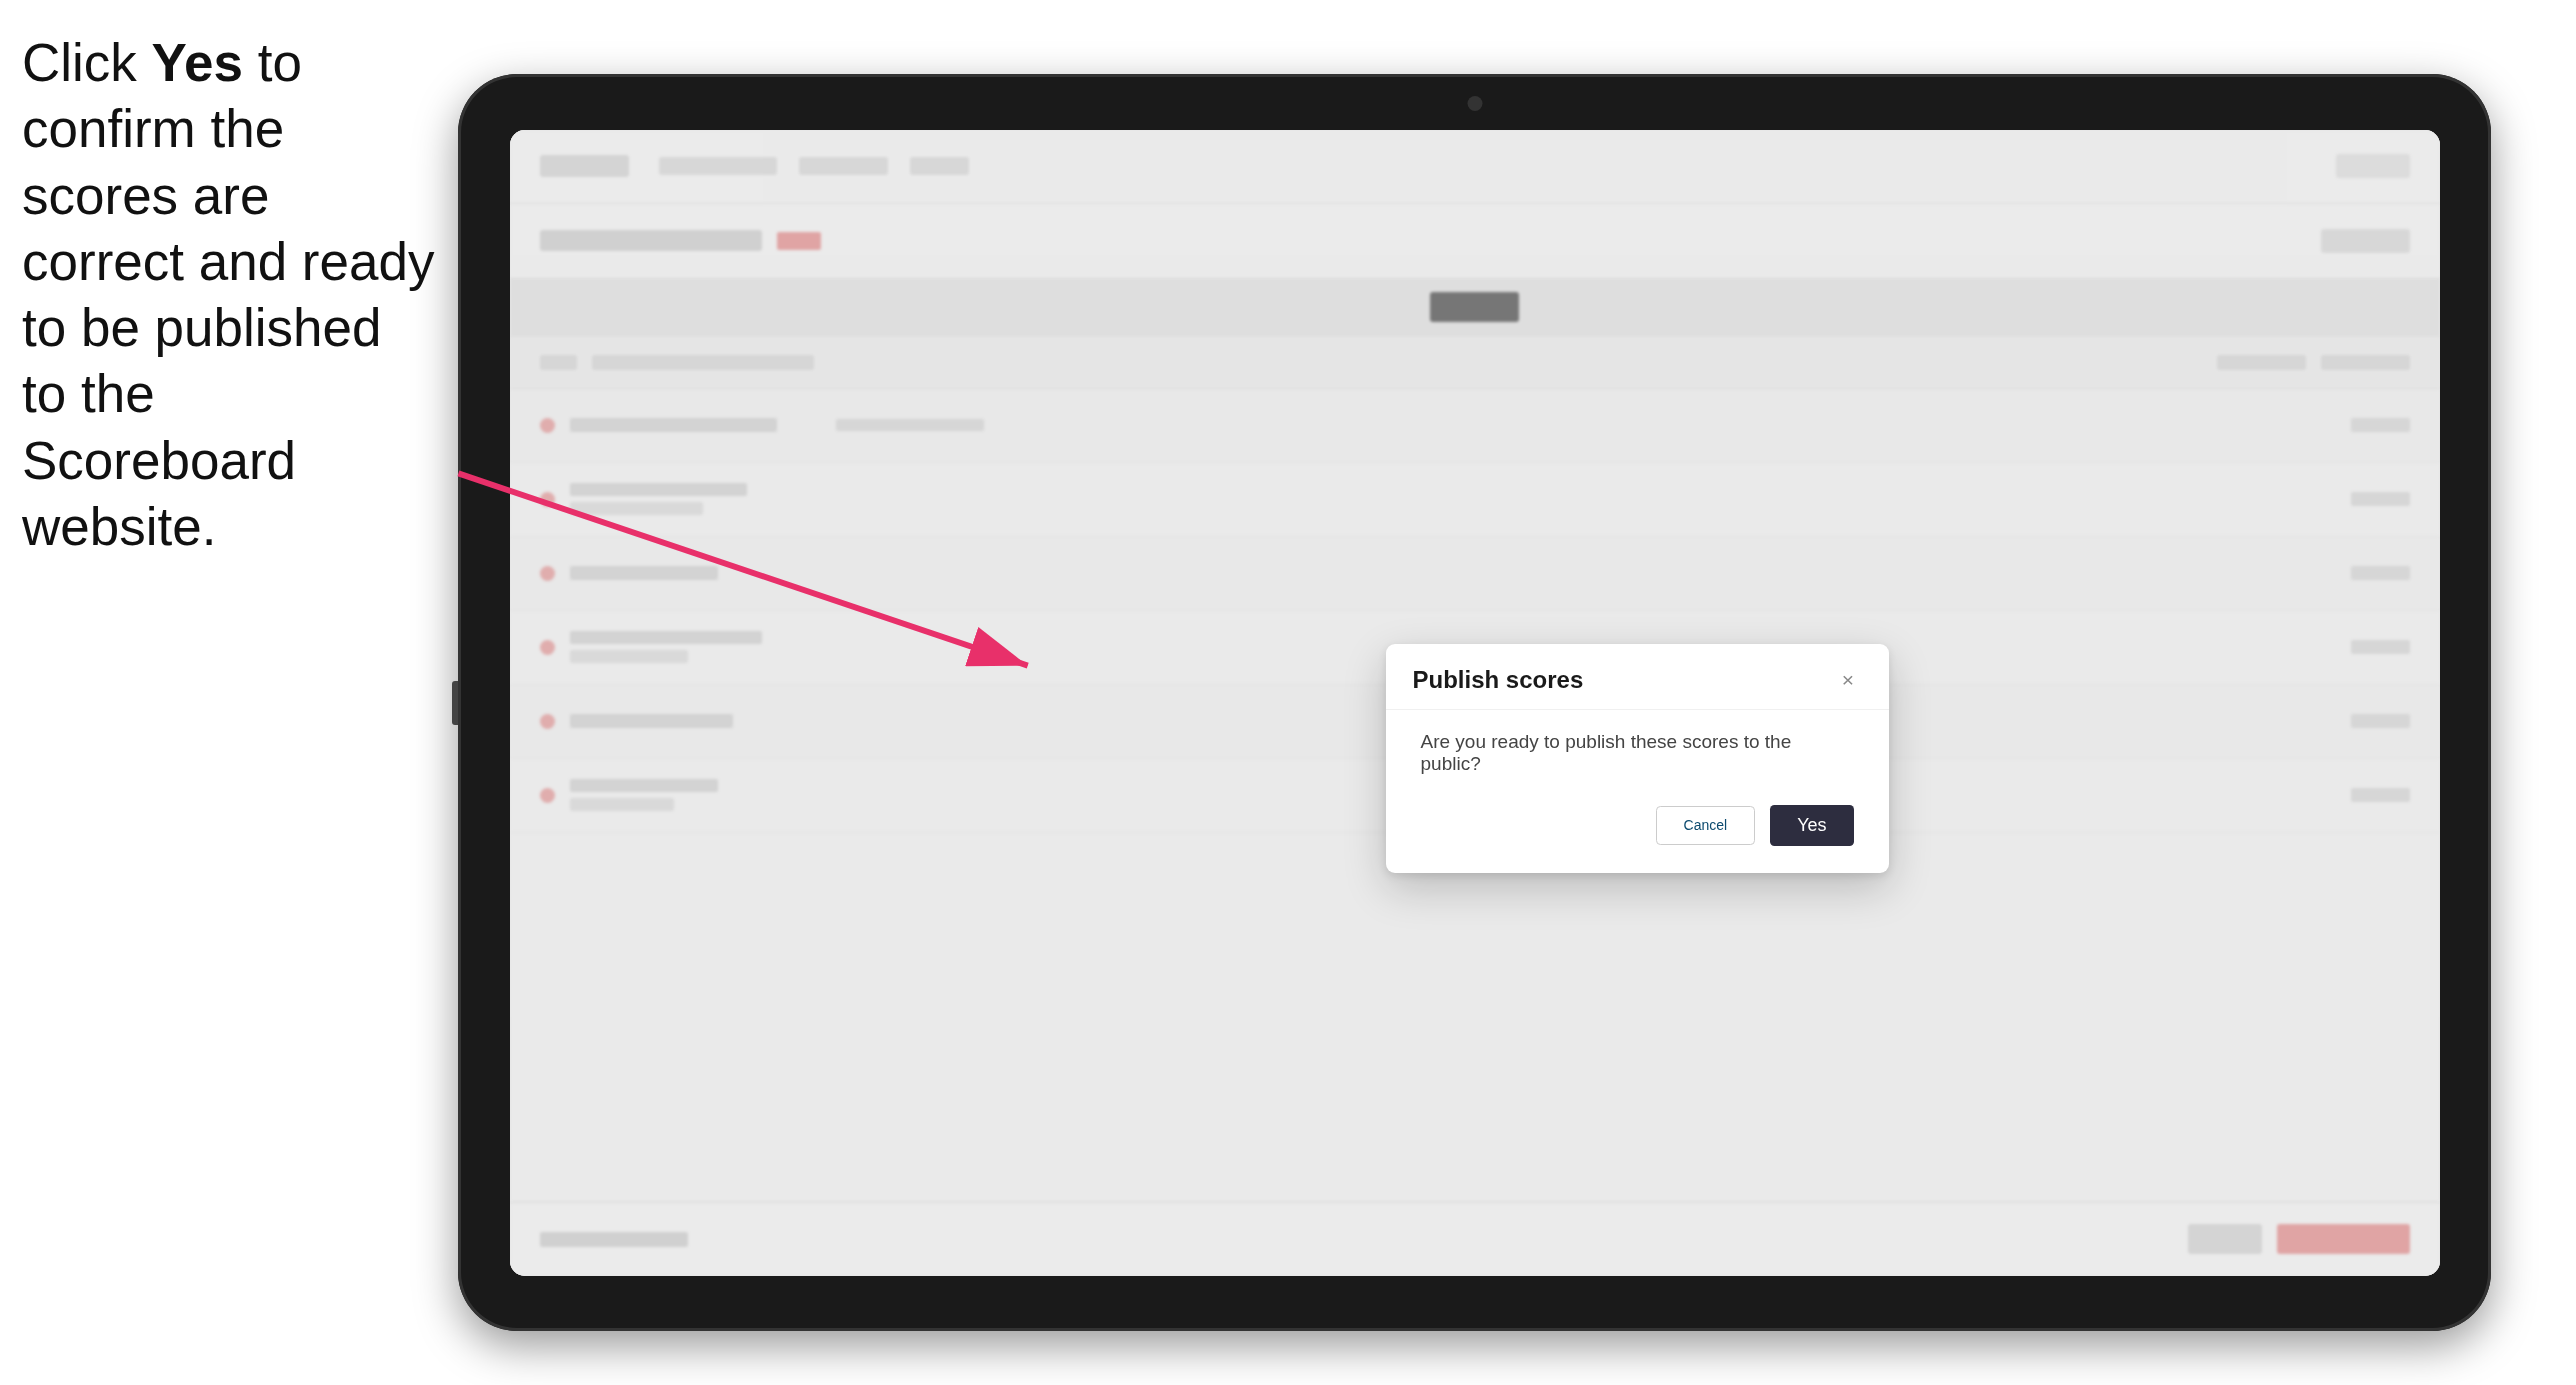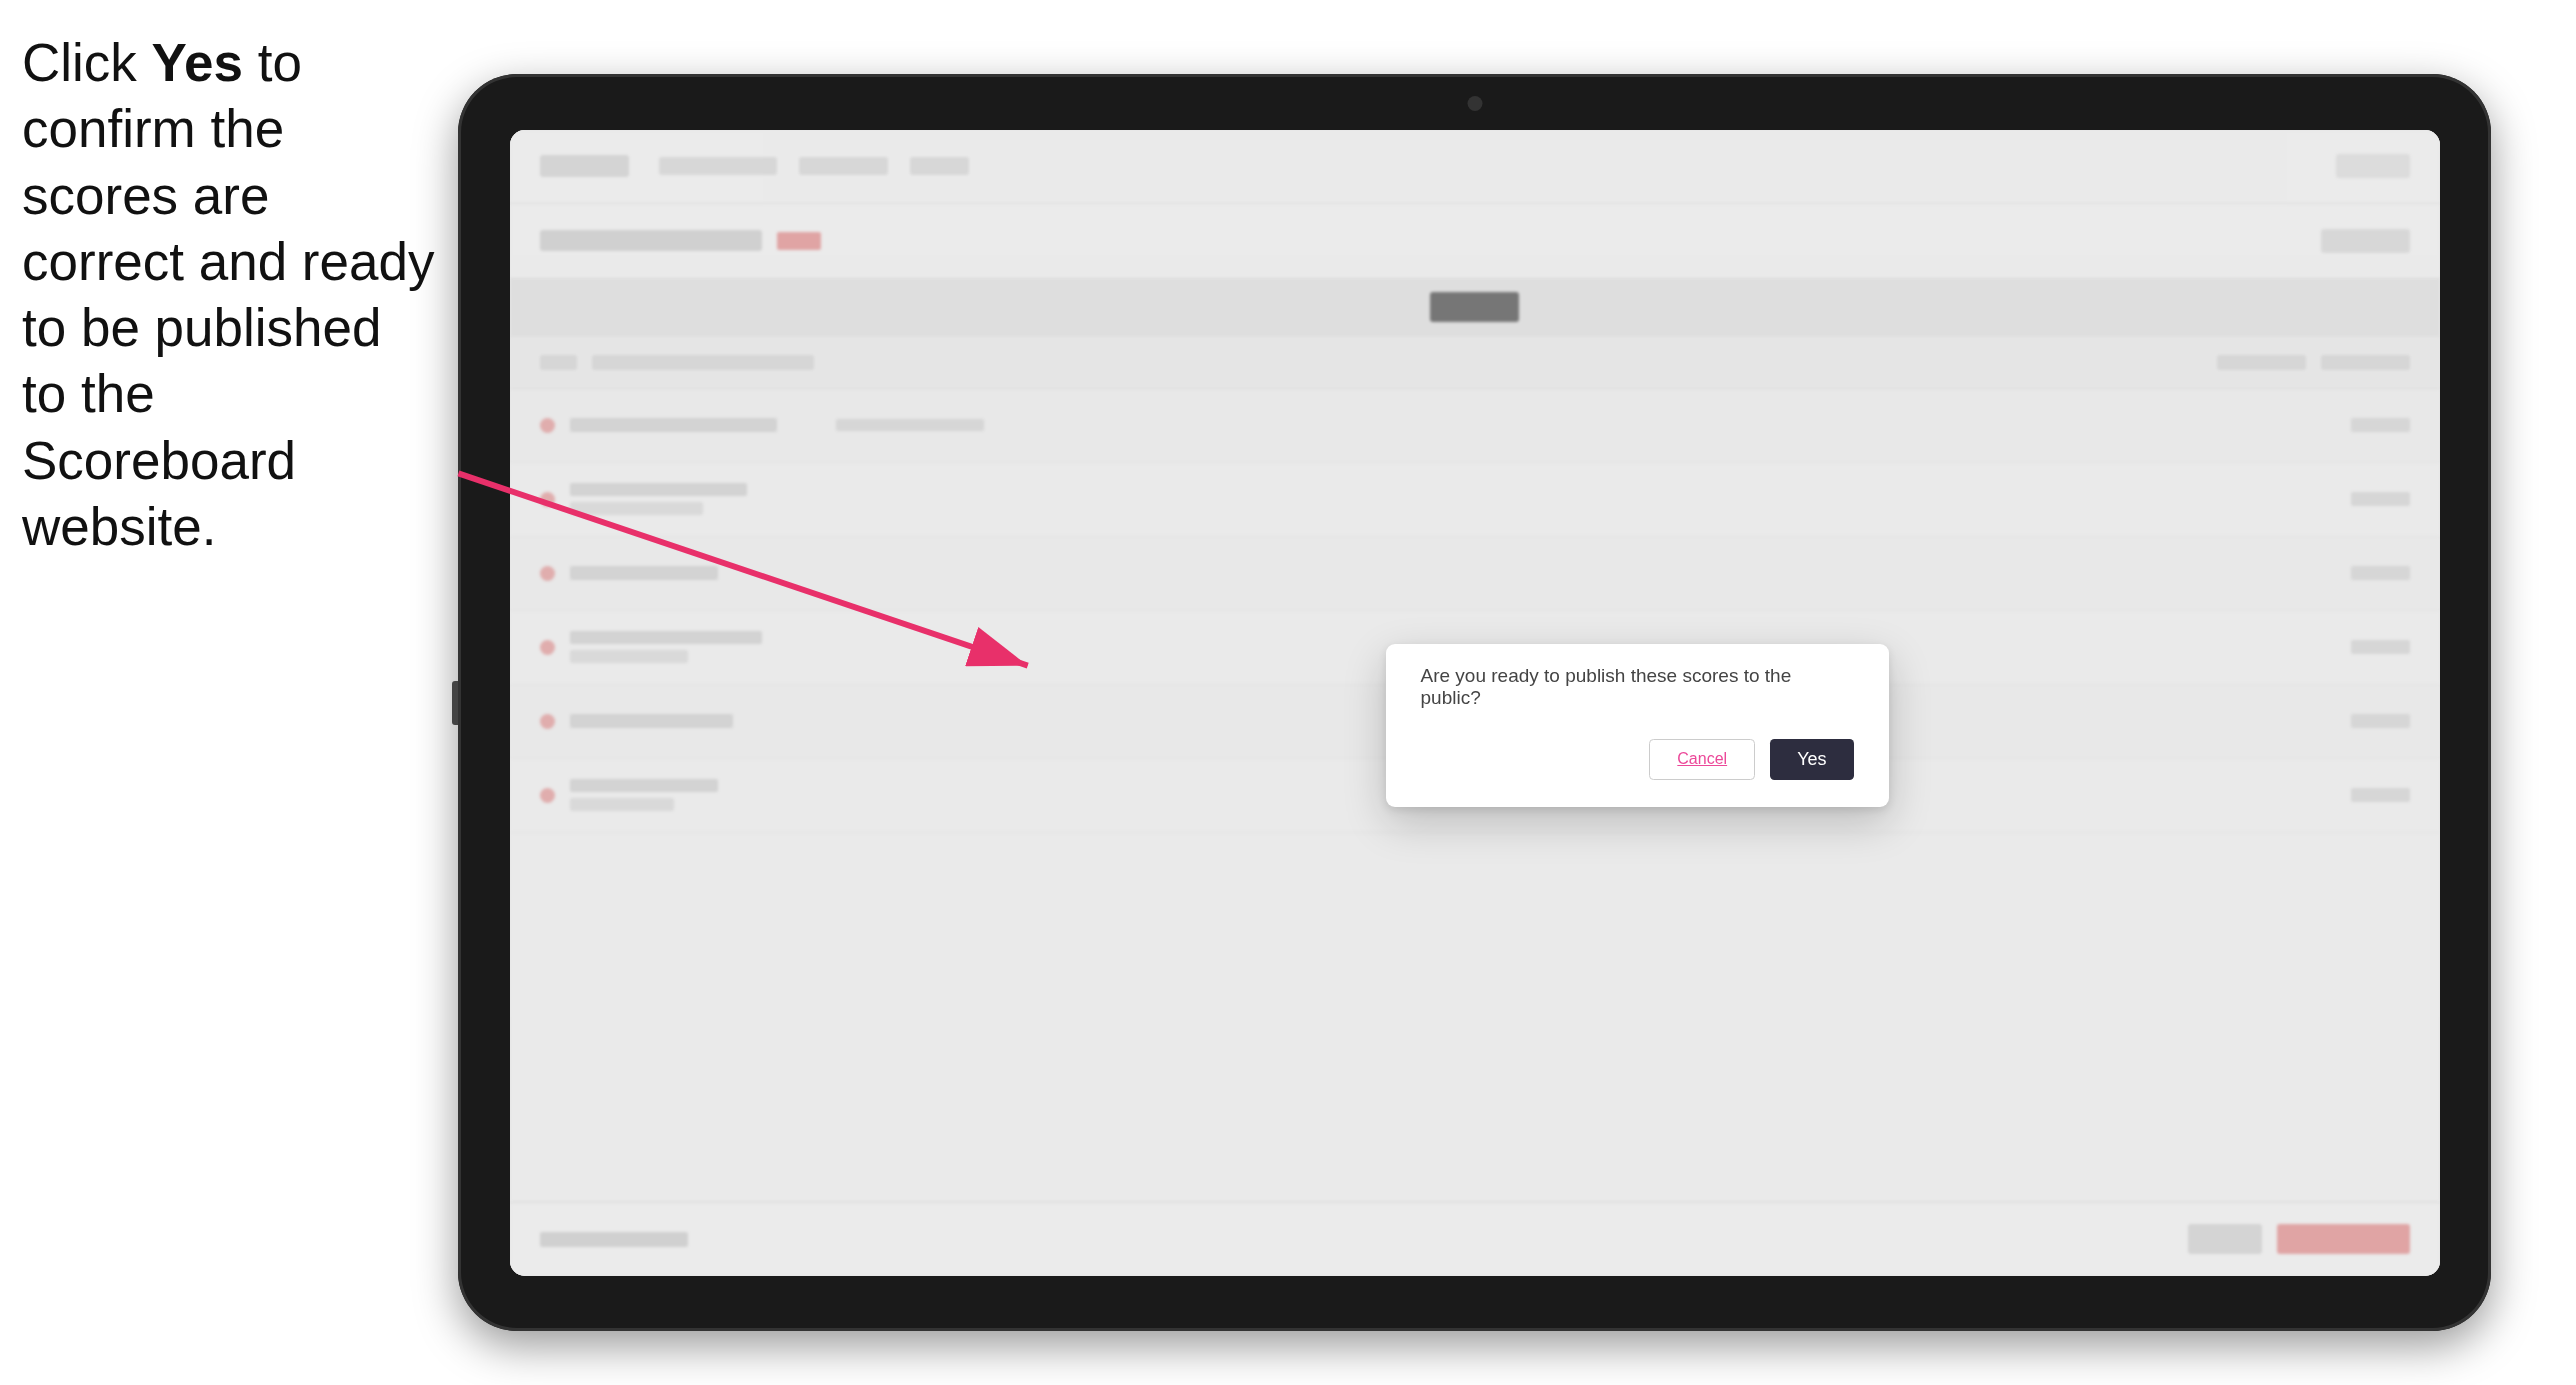--- a/index.html
+++ b/index.html
@@ -358,27 +358,26 @@
 
     .dialog-actions {
       display: flex;
       align-items: center;
       justify-content: flex-end;
       gap: 15px;
     }
 
     .btn-cancel {
       padding: 10.4px 27px;
-      font-size: 16px;
+      font-size: 14px;
       border: 0.7px solid #ccc;
       background: #fff;
-      color: #ec4899;
+      color: #0c4a6e;
       border-radius: 4.4px;
       cursor: pointer;
-      text-decoration: underline;
     }
 
     .btn-yes {
       padding: 10.4px 27px;
       font-size: 18px;
       border: none;
       background: #2d2d3f;
       color: #fff;
       border-radius: 4.4px;
       cursor: pointer;
@@ -482,20 +481,24 @@
       <div class="bottom-bar">
         <div style="margin-right:auto;width:148px;height:15px;background:#c8c8c8;border-radius:2.2px"></div>
         <div class="bottom-bar-btn-1"></div>
         <div class="bottom-bar-btn-2"></div>
       </div>
     </div>
 
     <div class="modal-overlay">
 
       <div class="dialog">
+        <div class="dialog-header">
+          <span class="dialog-title">Publish scores</span>
+          <button class="dialog-close">×</button>
+        </div>
         <div class="dialog-body">
           <p class="dialog-message">Are you ready to publish these scores to the public?</p>
           <div class="dialog-actions">
             <button class="btn-cancel">Cancel</button>
             <button class="btn-yes">Yes</button>
           </div>
         </div>
       </div>
     </div>
 

